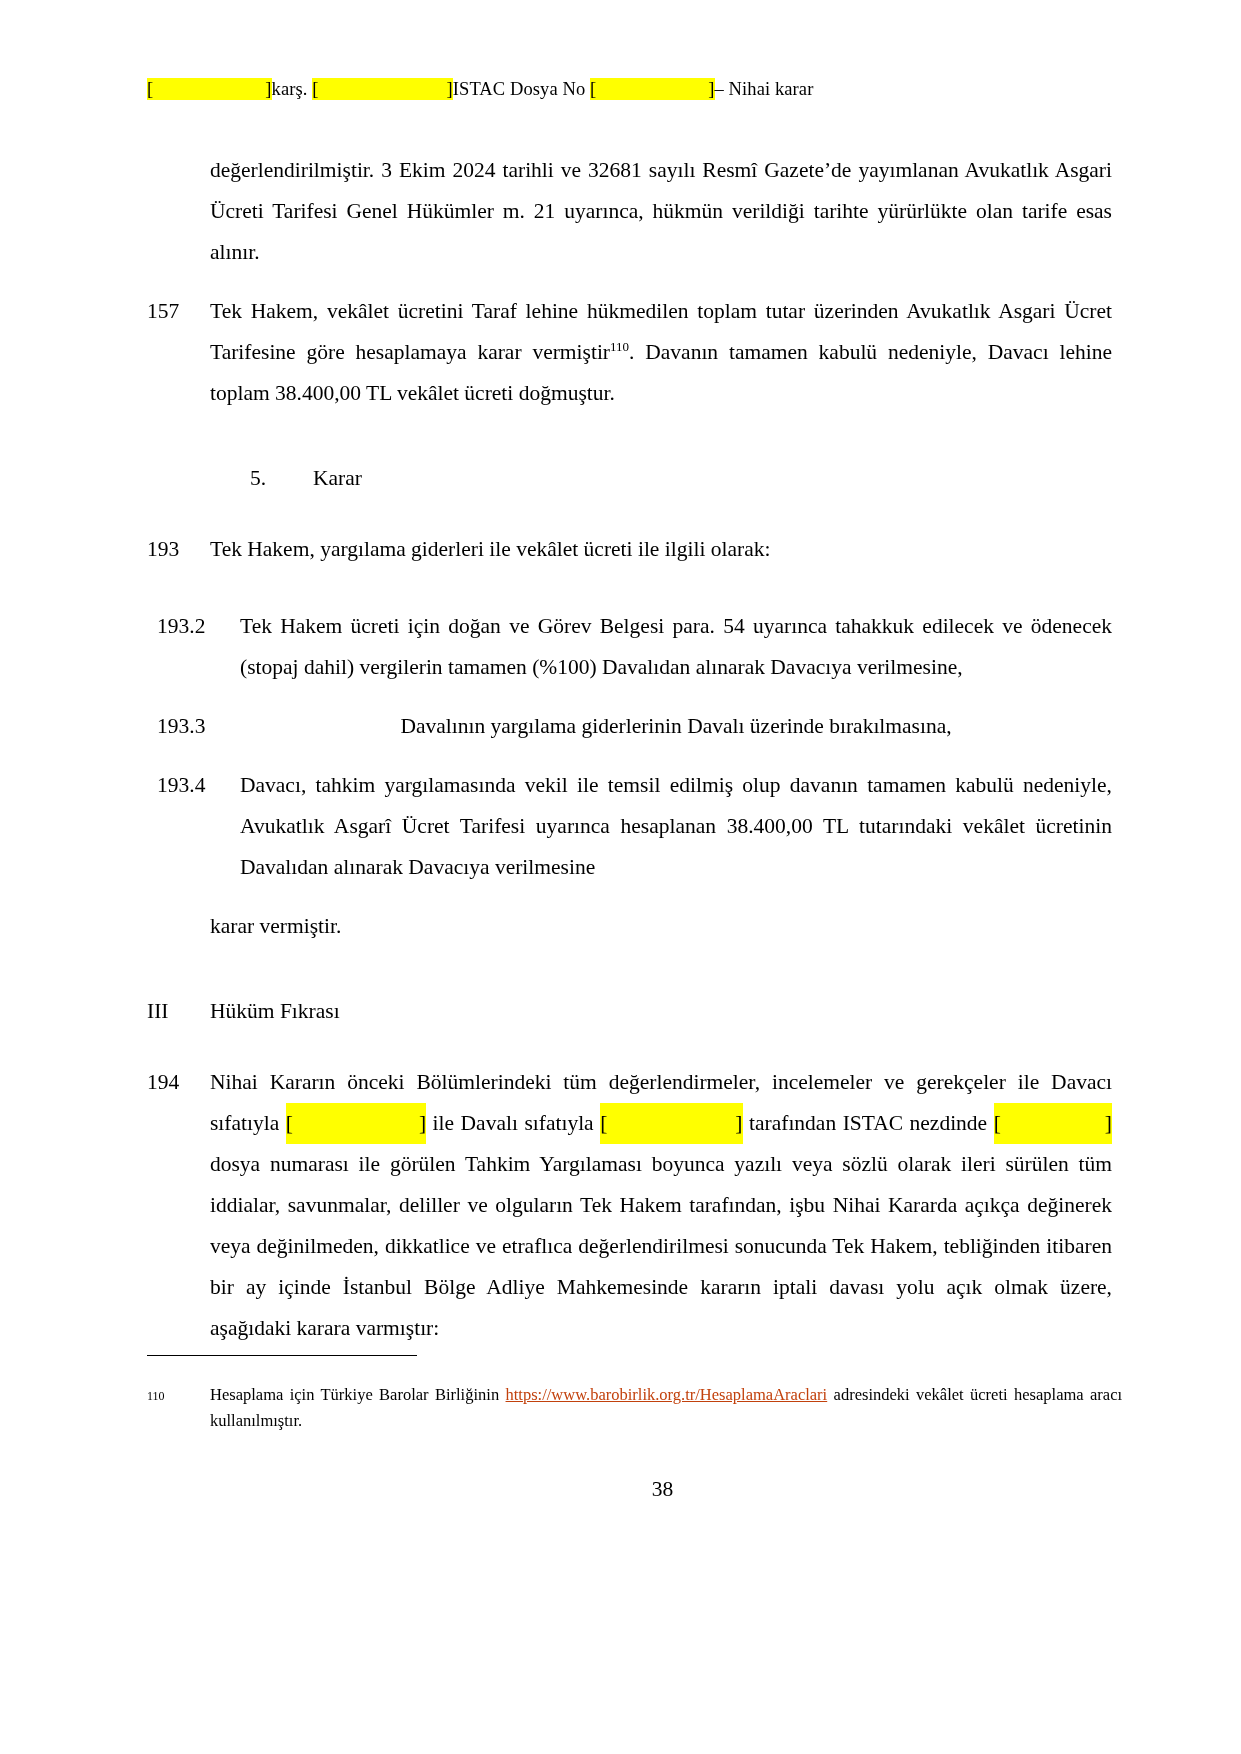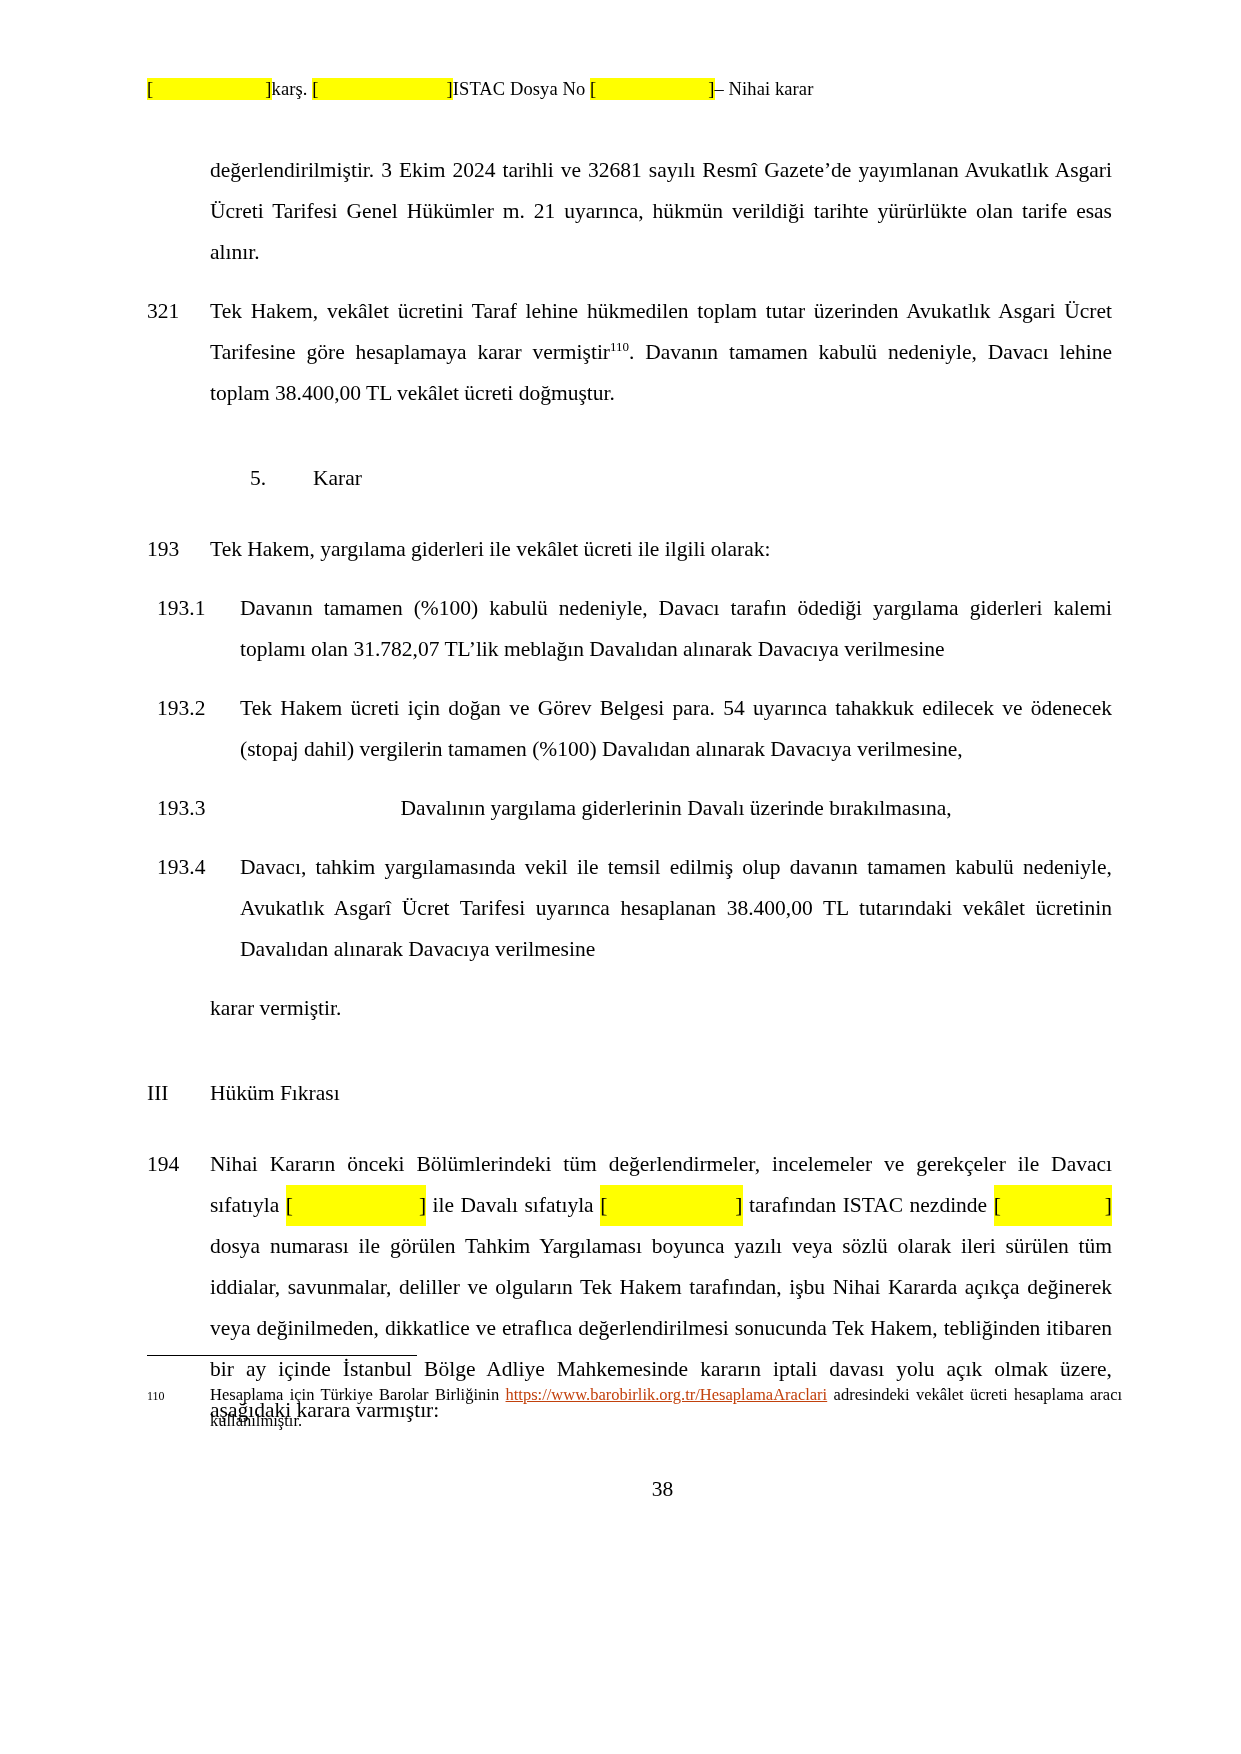--- a/index.html
+++ b/index.html
@@ -188,44 +188,40 @@
     <span class="redact rh1"><span class="brk">[</span><span class="fill"></span><span class="brk">]</span></span><span>karş.</span> <span class="redact rh2"><span class="brk">[</span><span class="fill"></span><span class="brk">]</span></span><span>ISTAC Dosya No</span> <span class="redact rh3"><span class="brk">[</span><span class="fill"></span><span class="brk">]</span></span><span>– Nihai karar</span>
   </div>
 
   <div class="body" style="top:150px;">
 
     <div class="plain">değerlendirilmiştir. 3 Ekim 2024 tarihli ve 32681 sayılı Resmî Gazete’de yayımlanan Avukatlık Asgari Ücreti Tarifesi Genel Hükümler m. 21 uyarınca, hükmün verildiği tarihte yürürlükte olan tarife esas alınır.</div>
 
     <div class="spacer-sm"></div>
 
     <div class="para lvl1">
-      <div class="num">321</div>
+      <div class="num">157</div>
       <div class="txt"><span>Tek Hakem, vekâlet ücretini Taraf lehine hükmedilen toplam tutar üzerinden Avukatlık Asgari Ücret Tarifesine göre hesaplamaya karar vermiştir</span><sup class="fn">110</sup><span>. Davanın tamamen kabulü nedeniyle, Davacı lehine toplam 38.400,00 TL vekâlet ücreti doğmuştur.</span></div>
     </div>
 
     <div class="spacer-lg"></div>
 
     <div class="subheading">
       <div class="sh-num">5.</div>
       <div>Karar</div>
     </div>
 
     <div class="spacer-md"></div>
 
     <div class="para lvl1">
       <div class="num">193</div>
       <div class="txt" style="text-align:left;">Tek Hakem, yargılama giderleri ile vekâlet ücreti ile ilgili olarak:</div>
     </div>
 
     <div class="spacer-sm"></div>
 
-    <div class="para lvl2">
-      <div class="num">193.1</div>
-      <div class="txt">Davanın tamamen (%100) kabulü nedeniyle, Davacı tarafın ödediği yargılama giderleri kalemi toplamı olan 31.782,07 TL’lik meblağın Davalıdan alınarak Davacıya verilmesine</div>
-    </div>
 
     <div class="spacer-sm"></div>
 
     <div class="para lvl2">
       <div class="num">193.2</div>
       <div class="txt">Tek Hakem ücreti için doğan ve Görev Belgesi para. 54 uyarınca tahakkuk edilecek ve ödenecek (stopaj dahil) vergilerin tamamen (%100) Davalıdan alınarak Davacıya verilmesine,</div>
     </div>
 
     <div class="spacer-sm"></div>
 

